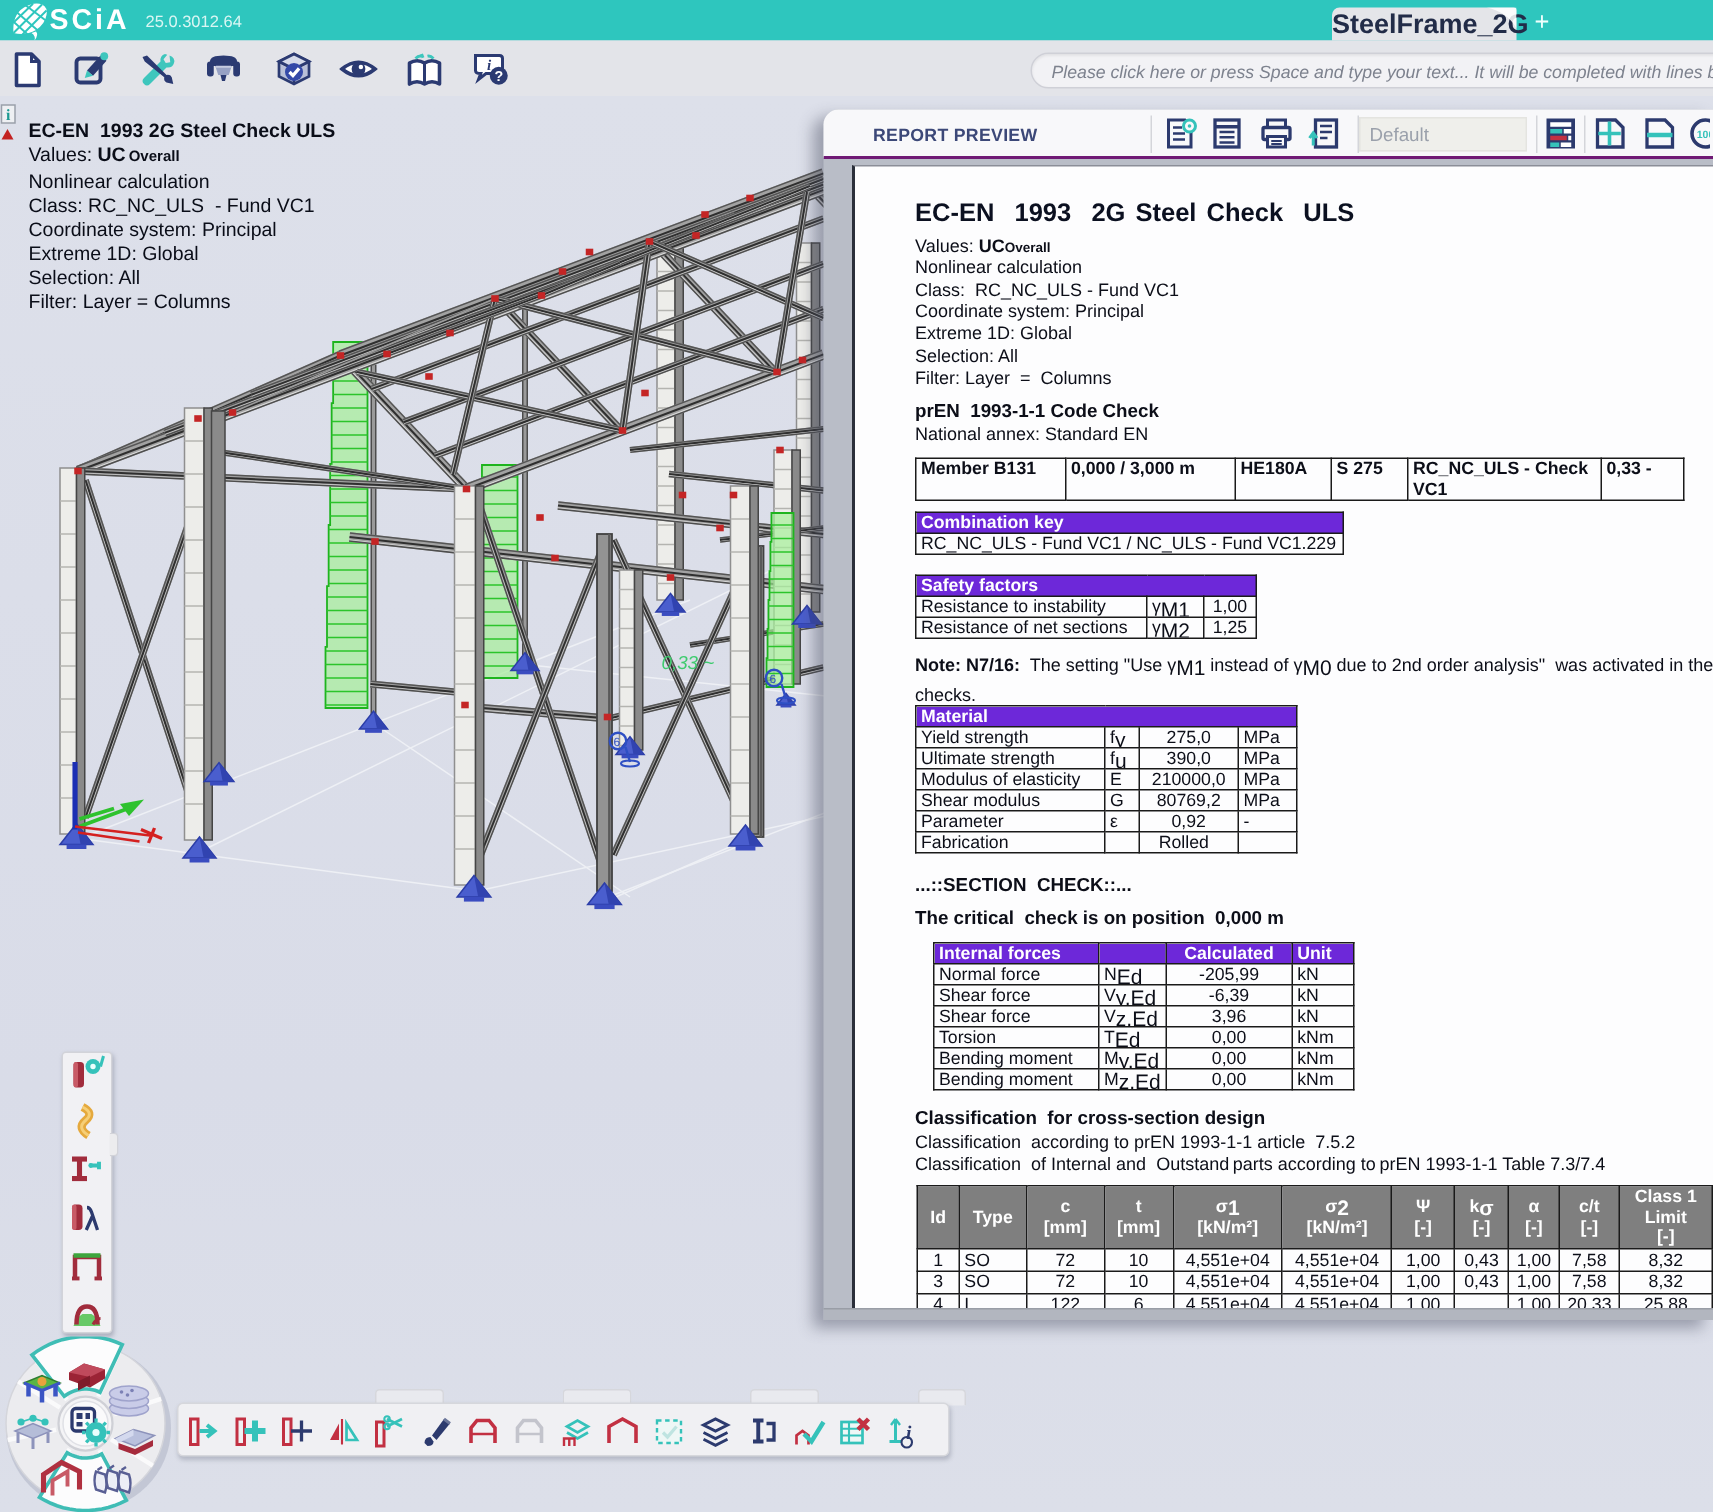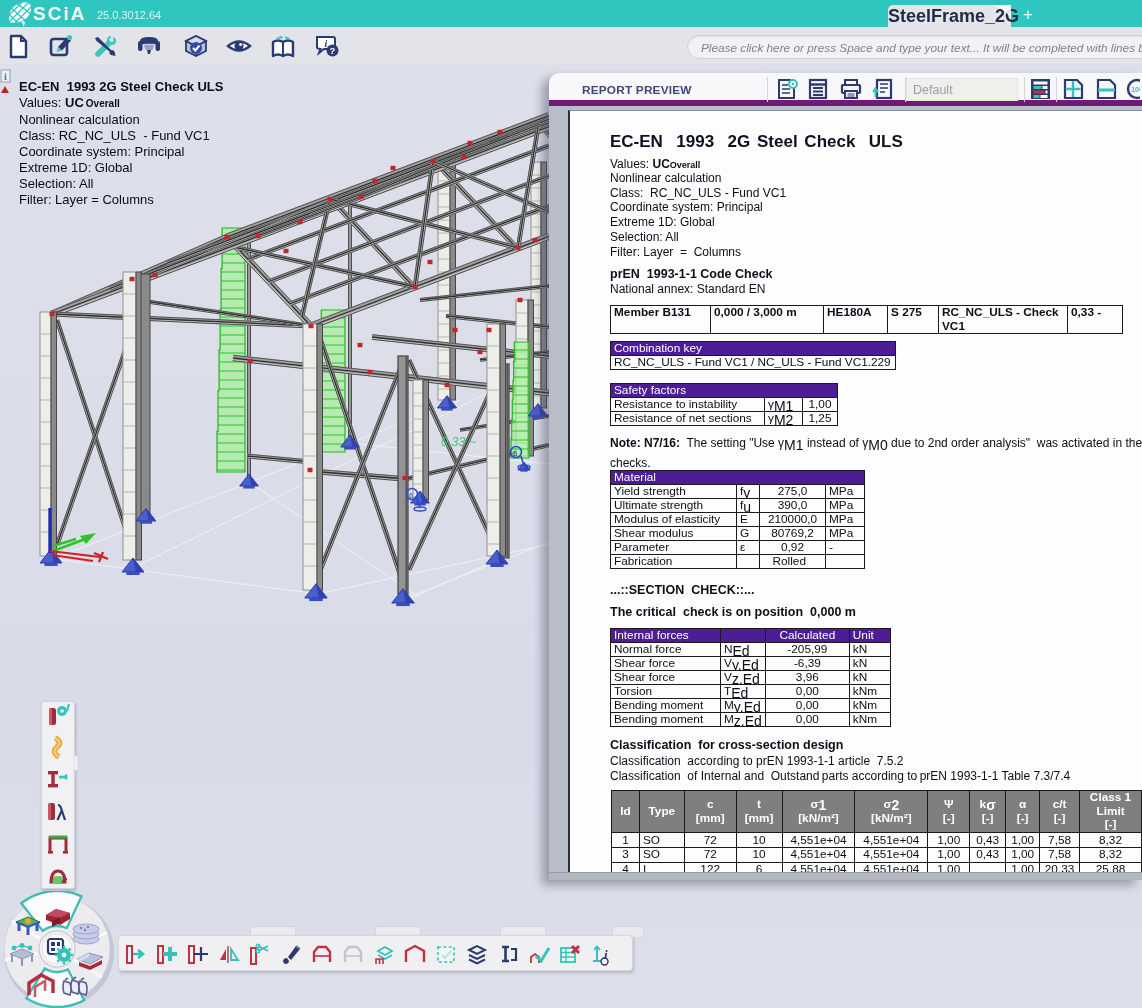--- a/index.html
+++ b/index.html
@@ -19,32 +19,32 @@
 #viewport { position:absolute; left:0; top:64px; width:1142px; height:944px; background:linear-gradient(180deg,#dde0ea 0%,#d9dce8 70%,#dcdfe9 100%); }
 #infotext { position:absolute; left:19px; top:15px; color:#0a0d18; font-size:13px; line-height:16px; }
 #infotext .t { font-weight:bold; font-size:13px; word-spacing:0px; }
 
 #lefttools { position:absolute; left:41px; top:701px; width:34px; height:188px; background:#f1f1f4; border:1px solid #d2d3d9; border-radius:3px; box-shadow:1px 2px 3px rgba(90,95,115,0.35); }
 
 #bottombar { position:absolute; left:118px; top:935px; width:515px; height:36px; background:#f0f0f3; border:1px solid #d6d7dc; border-radius:4px; box-shadow:1px 2px 3px rgba(90,95,115,0.3); }
 .bnotch { position:absolute; top:926px; height:11px; background:#e9eaef; border:1px solid #d6d7dc; border-bottom:none; border-radius:3px 3px 0 0; }
 
 #panel { position:absolute; left:549px; top:73px; width:593px; height:807px; background:#b9bdc7; box-shadow:-7px 5px 10px rgba(70,75,95,0.45); border-radius:10px 0 0 0; }
-#panelhdr { position:absolute; left:0; top:0; width:593px; height:33px; background:#f8f8fa; border-bottom:6px solid #701a75; border-radius:10px 0 0 0; }
+#panelhdr { position:absolute; left:0; top:0; width:593px; height:33px; background:#f8f8fa; border-bottom:2px solid #701a75; border-radius:10px 0 0 0; }
 #panelhdr .title { position:absolute; left:33px; top:10px; font-size:11.8px; font-weight:bold; color:#3c4878; letter-spacing:0.2px; }
 .vsep { position:absolute; top:4px; width:1px; height:25px; background:#d4d5da; }
 #ddtext { position:absolute; left:364px; top:10px; font-size:12.5px; color:#9aa0ab; }
 #page { position:absolute; left:19px; top:37px; width:574px; height:762px; background:#fdfdfe; border-left:2px solid #2b2f3a; border-top:1px solid #8b8e98; overflow:hidden; }
 #pagec { position:absolute; left:0; top:0; width:572px; height:762px; font-size:12px; color:#0c0e18; }
 #pagec .b { font-weight:bold; }
 #panelbot { position:absolute; left:0; top:799px; width:593px; height:8px; background:#b2b6bf; border-top:1px solid #999da6; }
 
 table.rt { border-collapse:collapse; font-size:11.8px; color:#0c0e18; }
 table.rt td, table.rt th { border:1px solid #1a1a1a; padding:0 3px; height:13.6px; line-height:13px; white-space:nowrap; overflow:hidden; }
-table.rt .gh { background:#4c1d95; color:#fff; font-weight:normal; text-align:left; }
+table.rt .gh { background:#6d28d9; color:#fff; font-weight:bold; text-align:left; }
 table.rt .ghc { background:#7f7f7f; color:#fff; font-weight:bold; text-align:center; vertical-align:middle; }
 table.rt .r { text-align:center; }
 #classtbl td { height:14.8px; }
 #classtbl td.ghc { height:14px; line-height:13.7px; }
 sub.s { font-size:14px; vertical-align:baseline; position:relative; top:2.5px; line-height:0; }
 .abs { position:absolute; }
 </style>
 </head>
 <body>
 <div id="app">
@@ -1014,21 +1014,21 @@
                 <td></td>
                 <td class="r">Rolled&nbsp;&nbsp;</td>
                 <td></td>
               </tr>
     </tbody>
           </table>
 
     <div class="abs b" style="left:40px;top:472px;font-size:12.5px">...::SECTION&nbsp; CHECK::...</div>
     <div class="abs b" style="left:40px;top:494px;font-size:12.5px">The critical&nbsp; check&nbsp;is on position&nbsp; 0,000&nbsp;m</div>
 
-    <table class="rt abs" style="left:40px;top:517px">
+    <table class="rt abs" style="left:52px;top:517px">
       <tbody>
               <tr>
                 <td class="gh" style="width:110px">Internal forces</td>
                 <td class="gh" style="width:33px"></td>
                 <td class="gh" style="width:84px;text-align:center">Calculated</td>
                 <td class="gh" style="width:41px">Unit</td>
               </tr>
       <tr>
                 <td>Normal force</td>
                 <td>N<sub class="s">Ed</sub></td>

